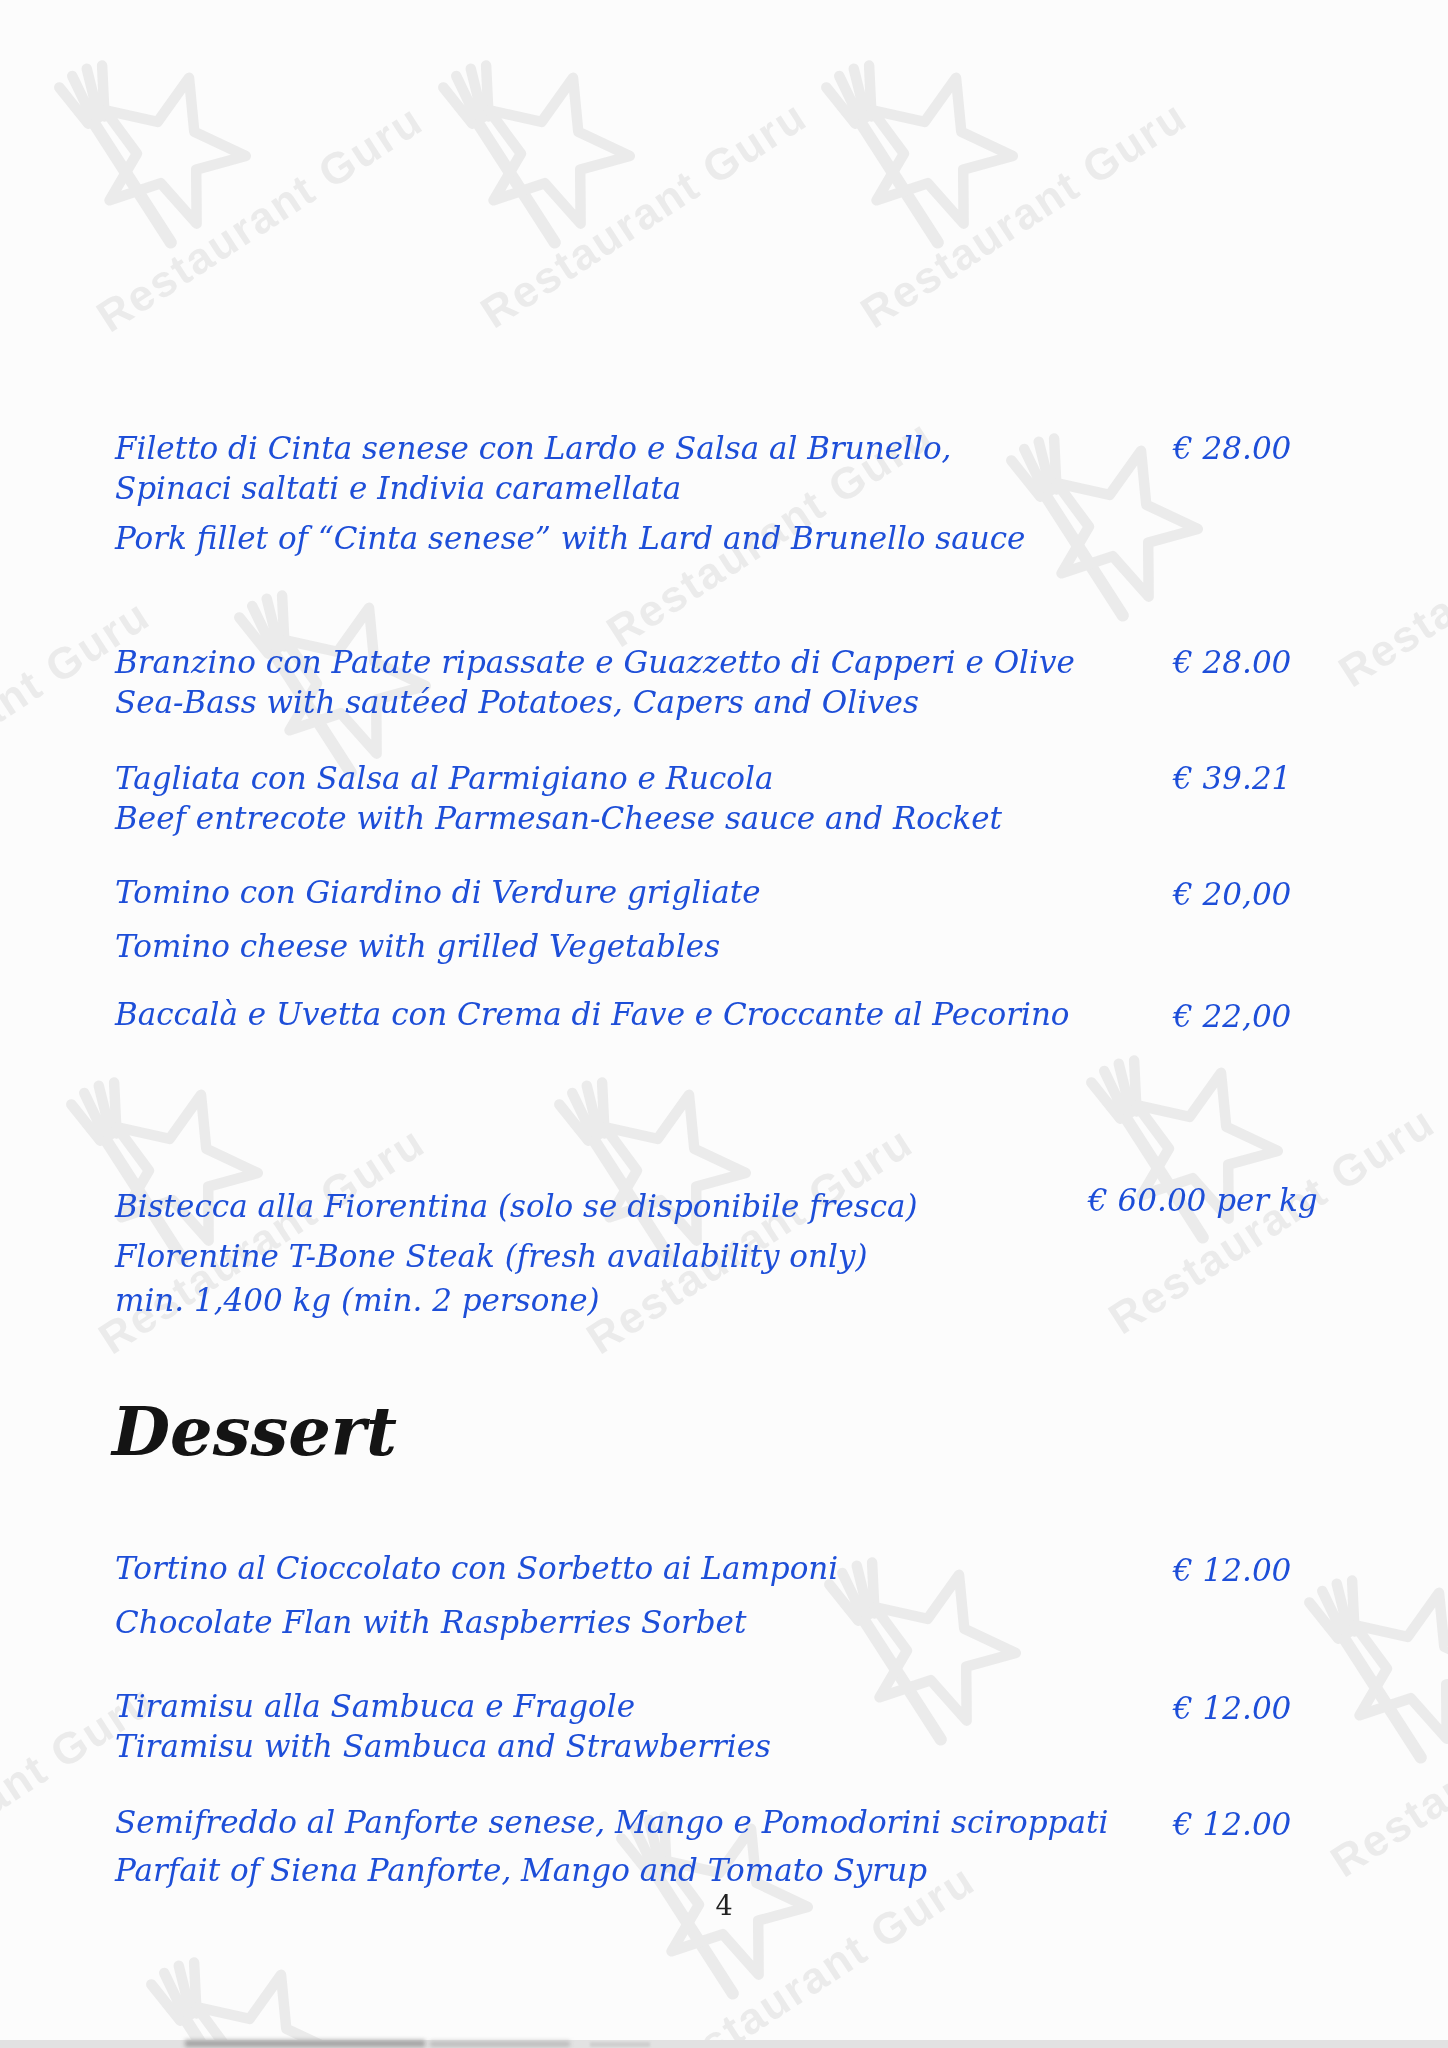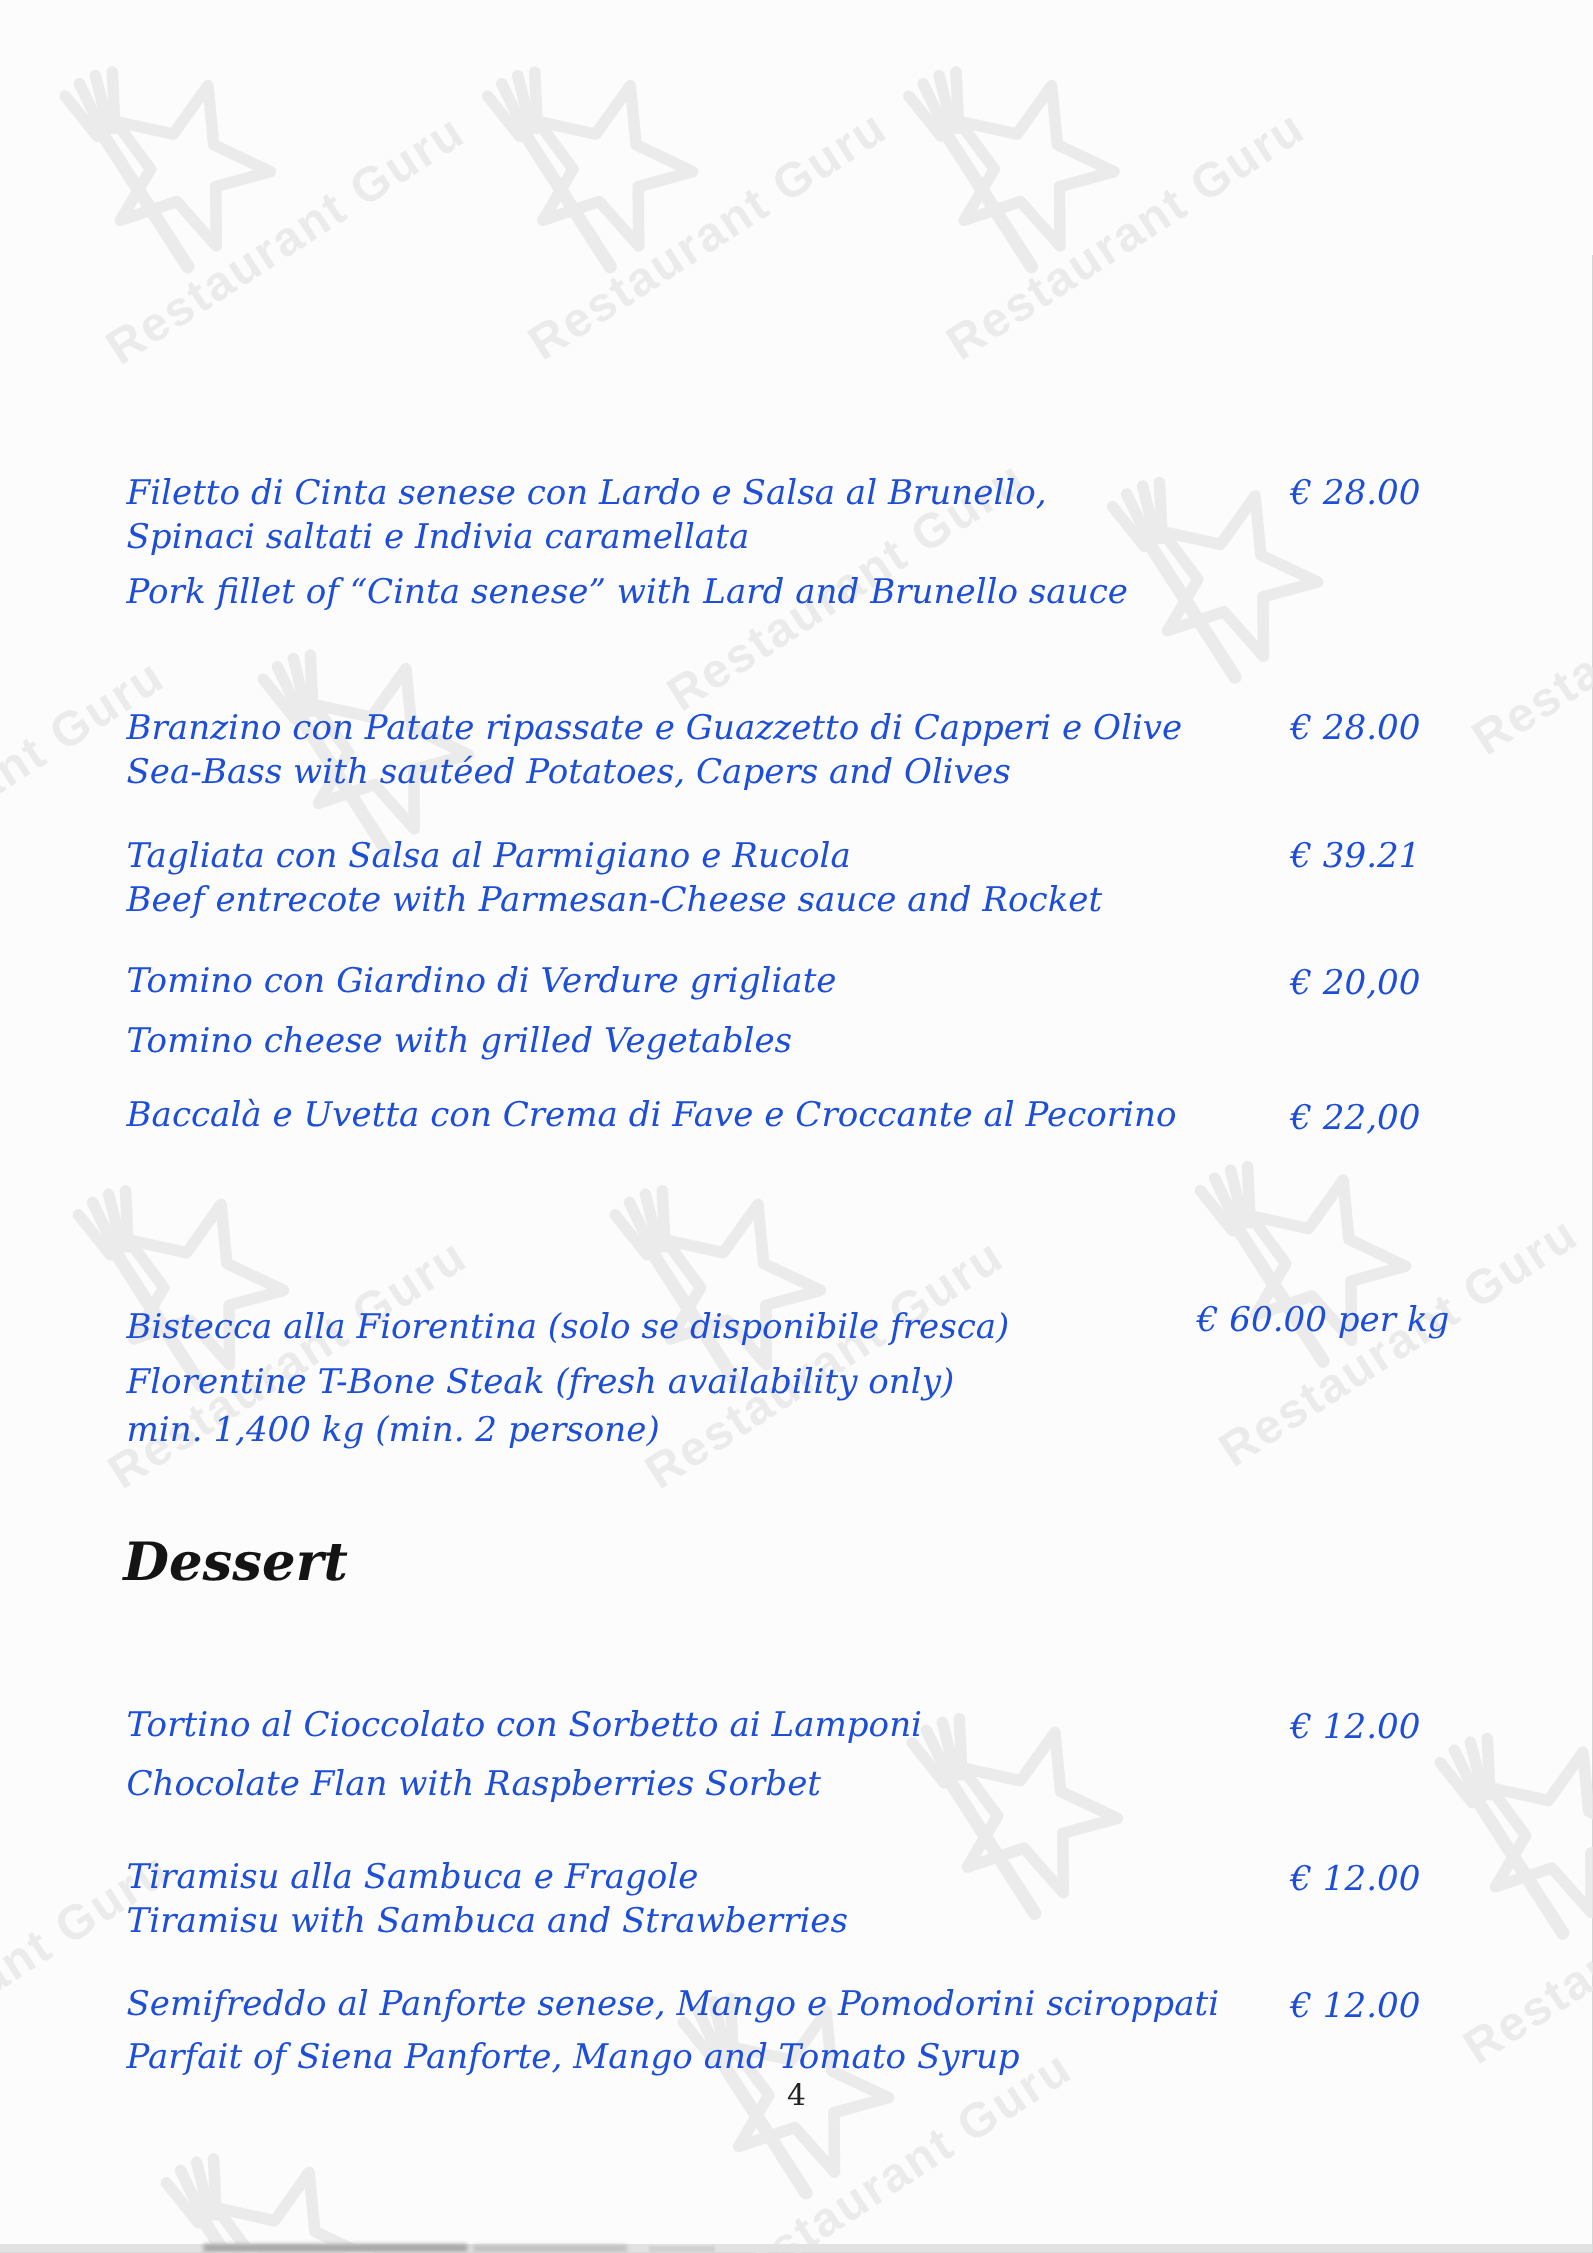--- a/index.html
+++ b/index.html
@@ -24,21 +24,21 @@
     position:absolute;z-index:2;
     font-family:"DejaVu Serif","Liberation Serif",serif;
     font-style:italic;
     font-size:31px;line-height:40px;
     color:#1d4ed8;white-space:nowrap;
   }
   .heading{
     position:absolute;z-index:2;left:112px;top:1392px;
     font-family:"DejaVu Serif","Liberation Serif",serif;
     font-style:italic;font-weight:bold;
-    font-size:48px;color:#141414;white-space:nowrap;
+    font-size:67px;color:#141414;white-space:nowrap;
   }
   .pagenum{
     position:absolute;z-index:2;left:0;top:1890px;width:100%;
     text-align:center;
     font-family:"DejaVu Serif","Liberation Serif",serif;
     font-size:27px;color:#222;
   }
   
   .scan-strip{position:absolute;z-index:3;left:0;top:2040px;width:100%;height:8px;background:#e2e2e2;}
   .scan-smudge1{position:absolute;z-index:4;left:185px;top:2040px;width:240px;height:7px;background:#a5a5a5;filter:blur(2px);}

